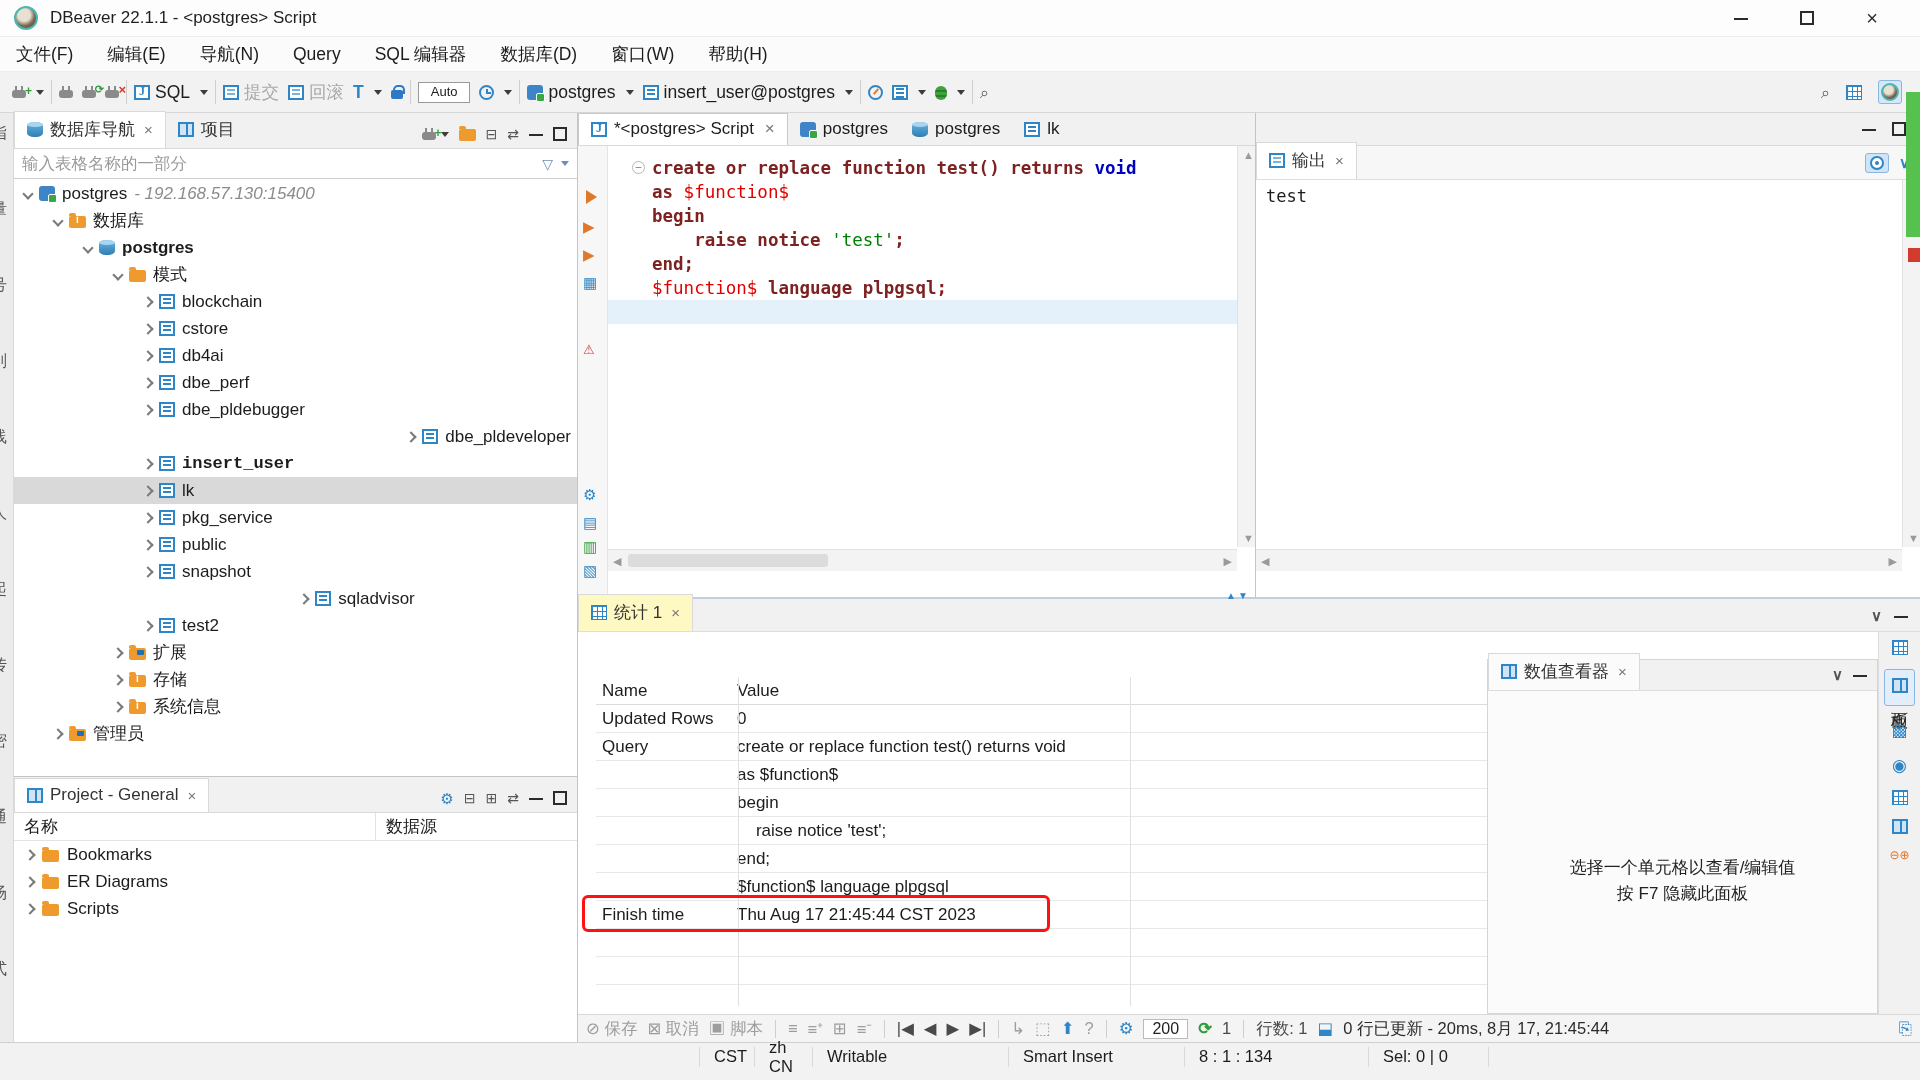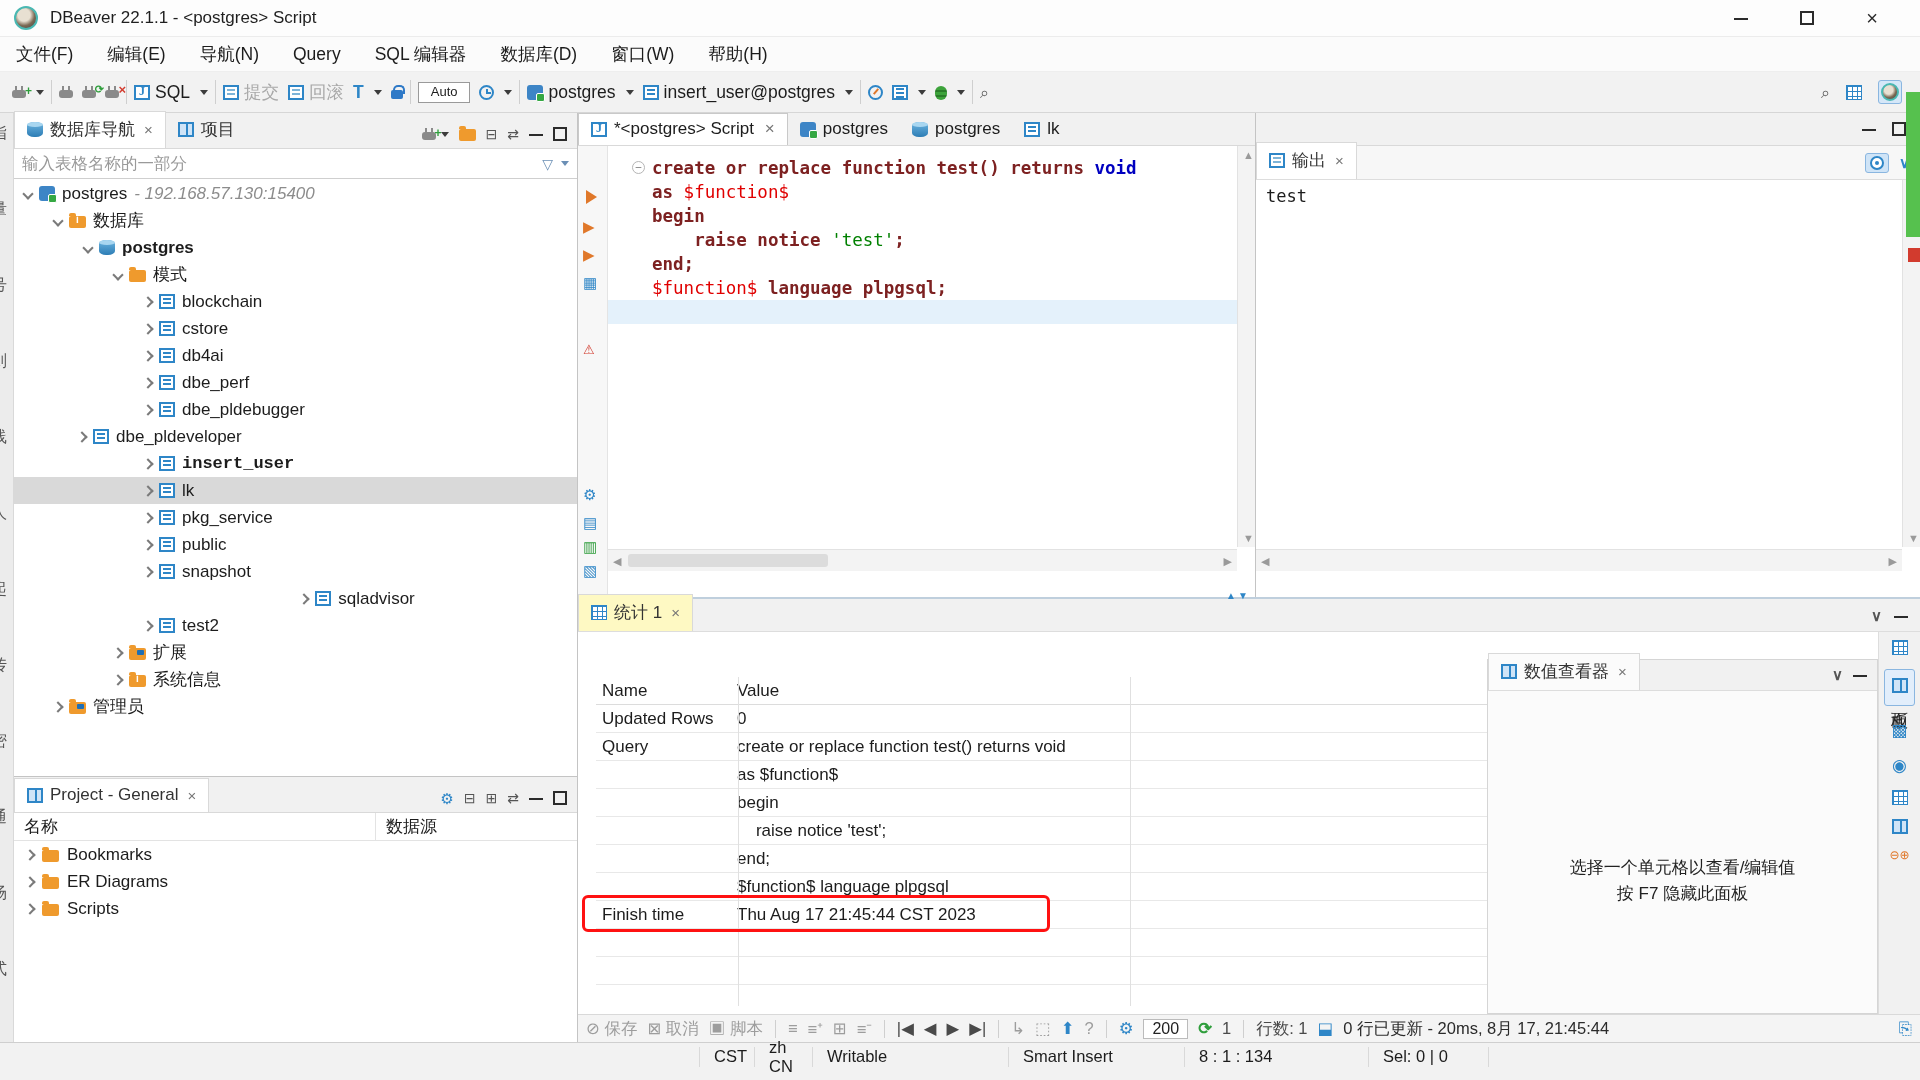--- a/index.html
+++ b/index.html
@@ -366,21 +366,21 @@
         <div class="tree-row" style="padding-left: 130px;">
           <span class="chev"></span>
           <span class="ic ic-schema"></span>
           <span class="lbl">dbe_perf</span>
         </div>
         <div class="tree-row" style="padding-left: 130px;">
           <span class="chev"></span>
           <span class="ic ic-schema"></span>
           <span class="lbl">dbe_pldebugger</span>
         </div>
-        <div class="tree-row" style="padding-left: 64px;">
+        <div class="tree-row" style="padding-left: 64px; justify-content: flex-end;">
           <span class="chev"></span>
           <span class="ic ic-schema"></span>
           <span class="lbl">dbe_pldeveloper</span>
         </div>
         <div class="tree-row" style="padding-left: 130px; font-family: Liberation Mono, monospace;">
           <span class="chev"></span>
           <span class="ic ic-schema"></span>
           <span class="lbl bold">insert_user</span>
         </div>
         <div class="tree-row selected" style="padding-left: 130px;">
@@ -410,20 +410,25 @@
         </div>
         <div class="tree-row" style="padding-left: 130px;">
           <span class="chev"></span>
           <span class="ic ic-schema"></span>
           <span class="lbl">test2</span>
         </div>
         <div class="tree-row" style="padding-left: 100px;">
           <span class="chev"></span>
           <span class="ic ic-folder m-ext"></span>
           <span class="lbl">扩展</span>
+        </div>
+        <div class="tree-row" style="padding-left: 100px;">
+          <span class="chev"></span>
+          <span class="ic ic-folder m-info"></span>
+          <span class="lbl">存储</span>
         </div>
         <div class="tree-row" style="padding-left: 100px;">
           <span class="chev"></span>
           <span class="ic ic-folder m-info"></span>
           <span class="lbl">系统信息</span>
         </div>
         <div class="tree-row" style="padding-left: 40px;">
           <span class="chev"></span>
           <span class="ic ic-folder m-ext"></span>
           <span class="lbl">管理员</span>

